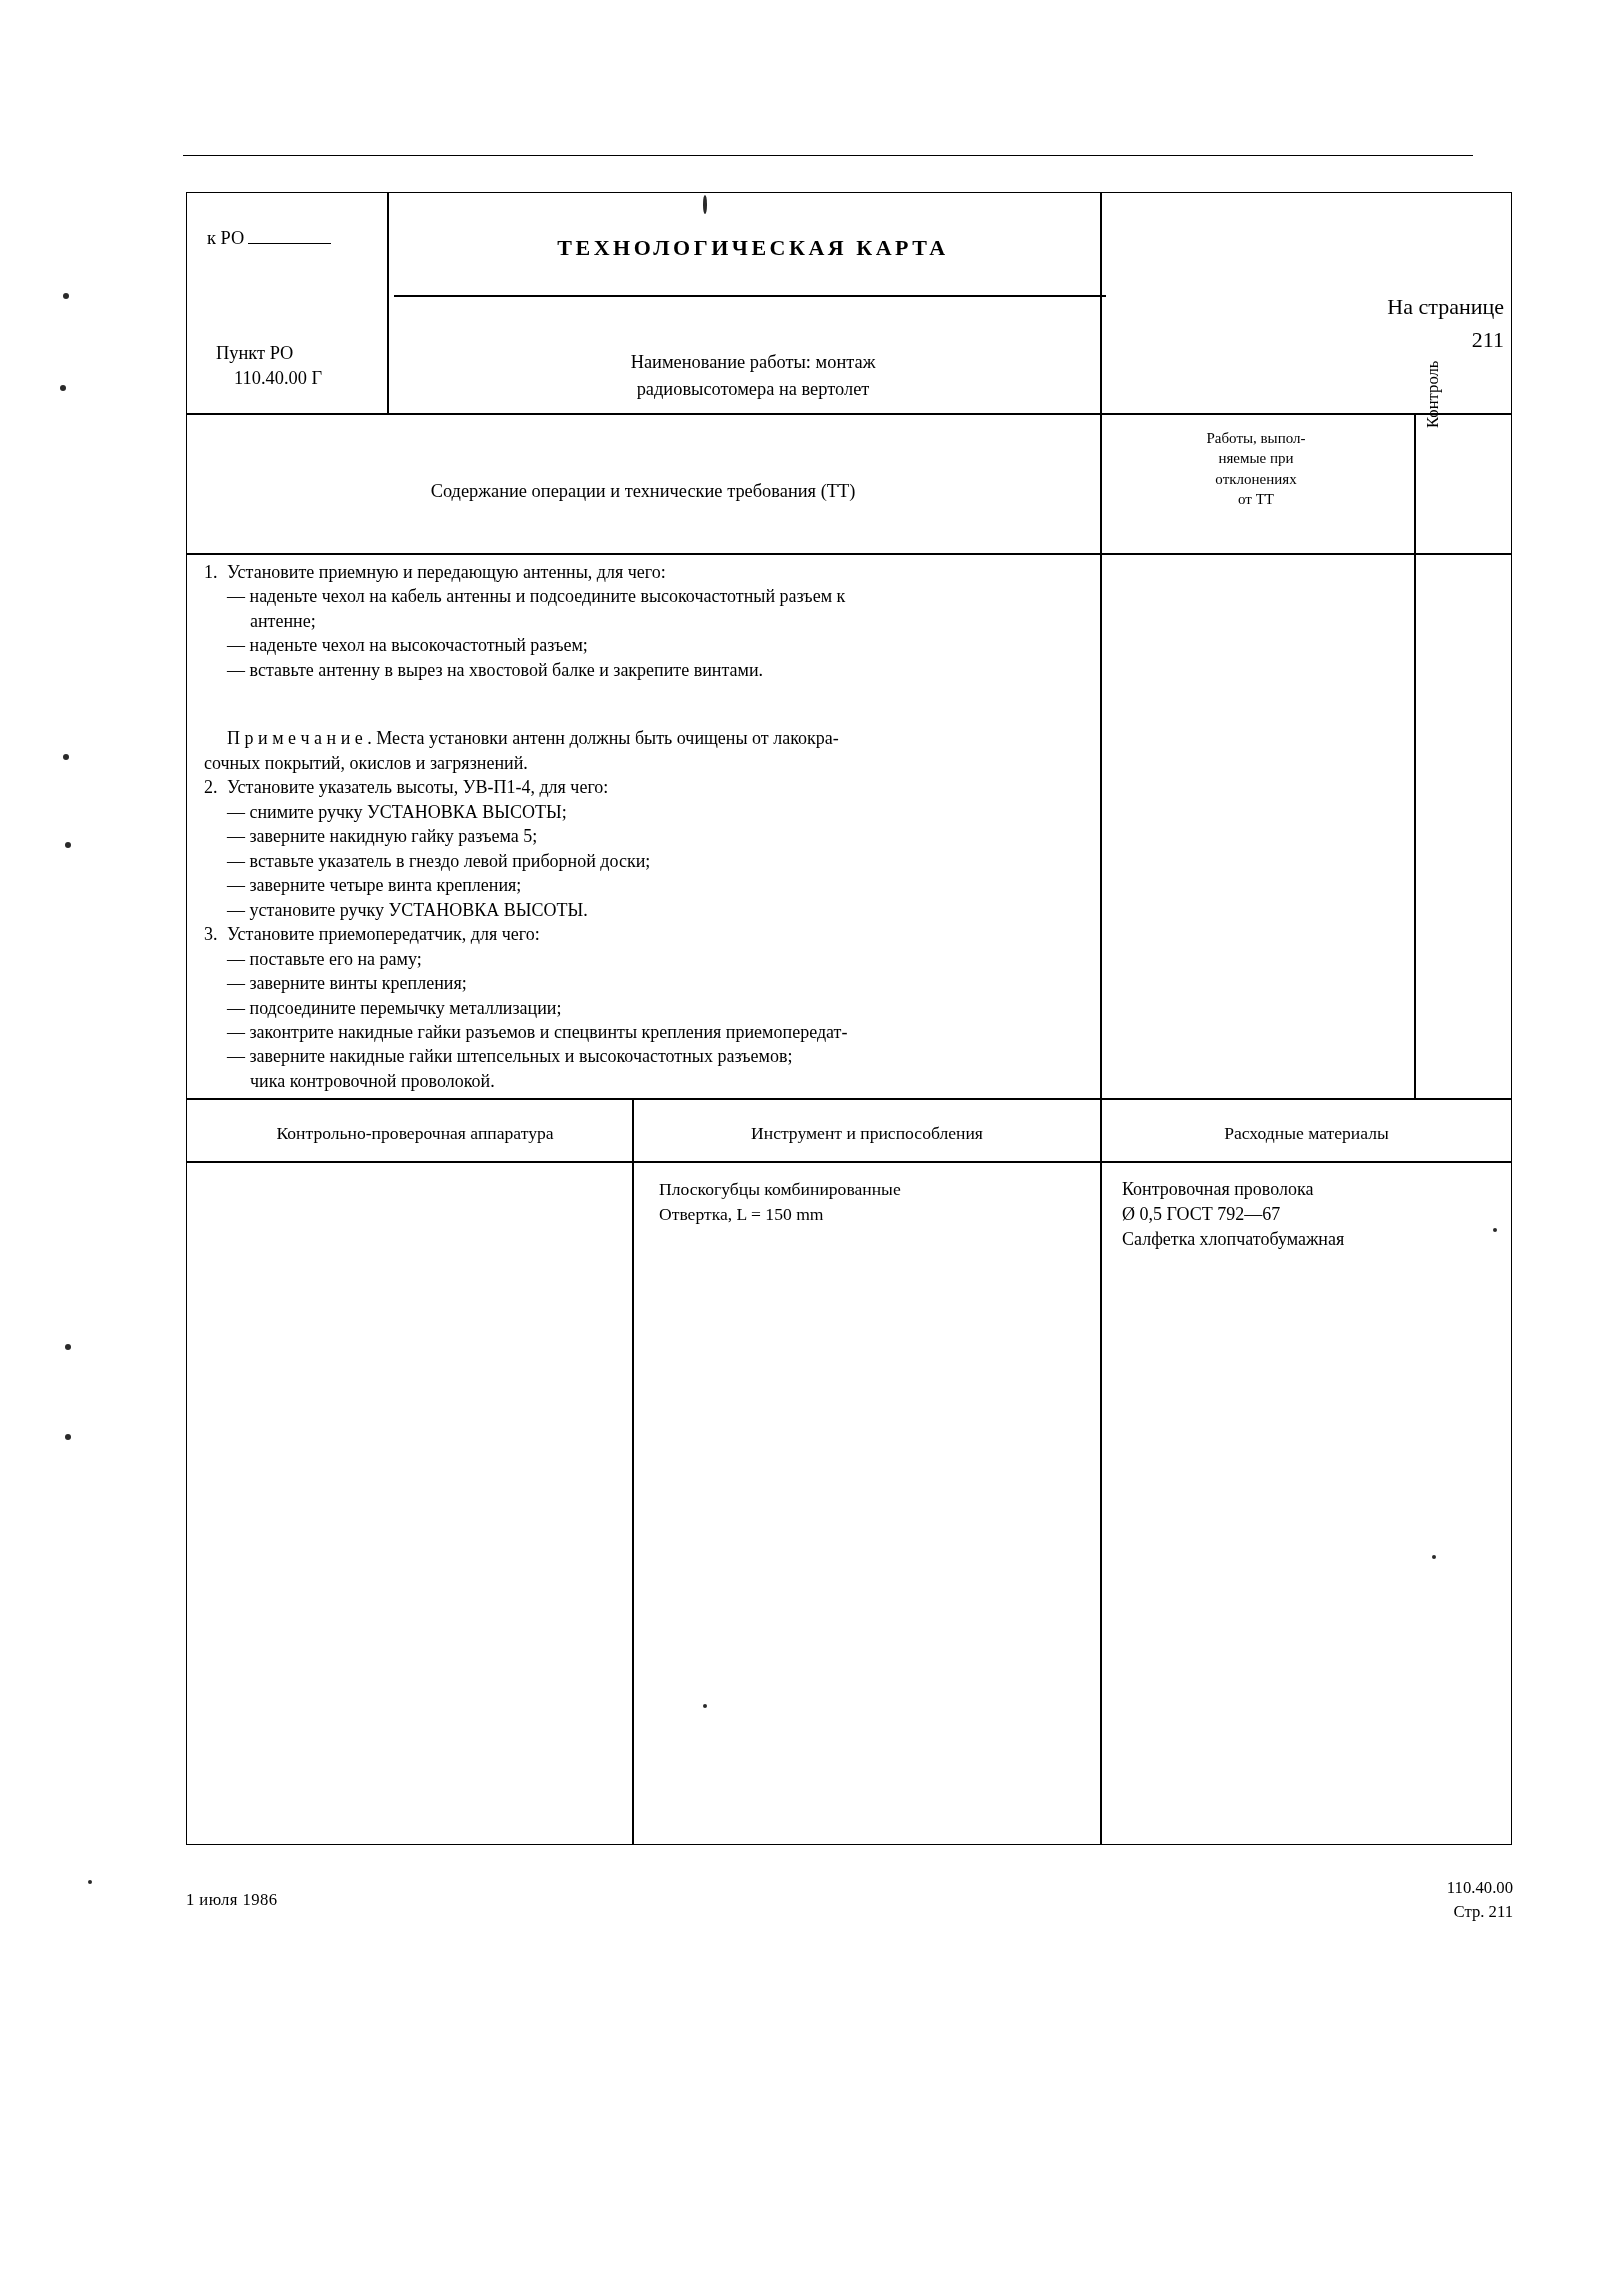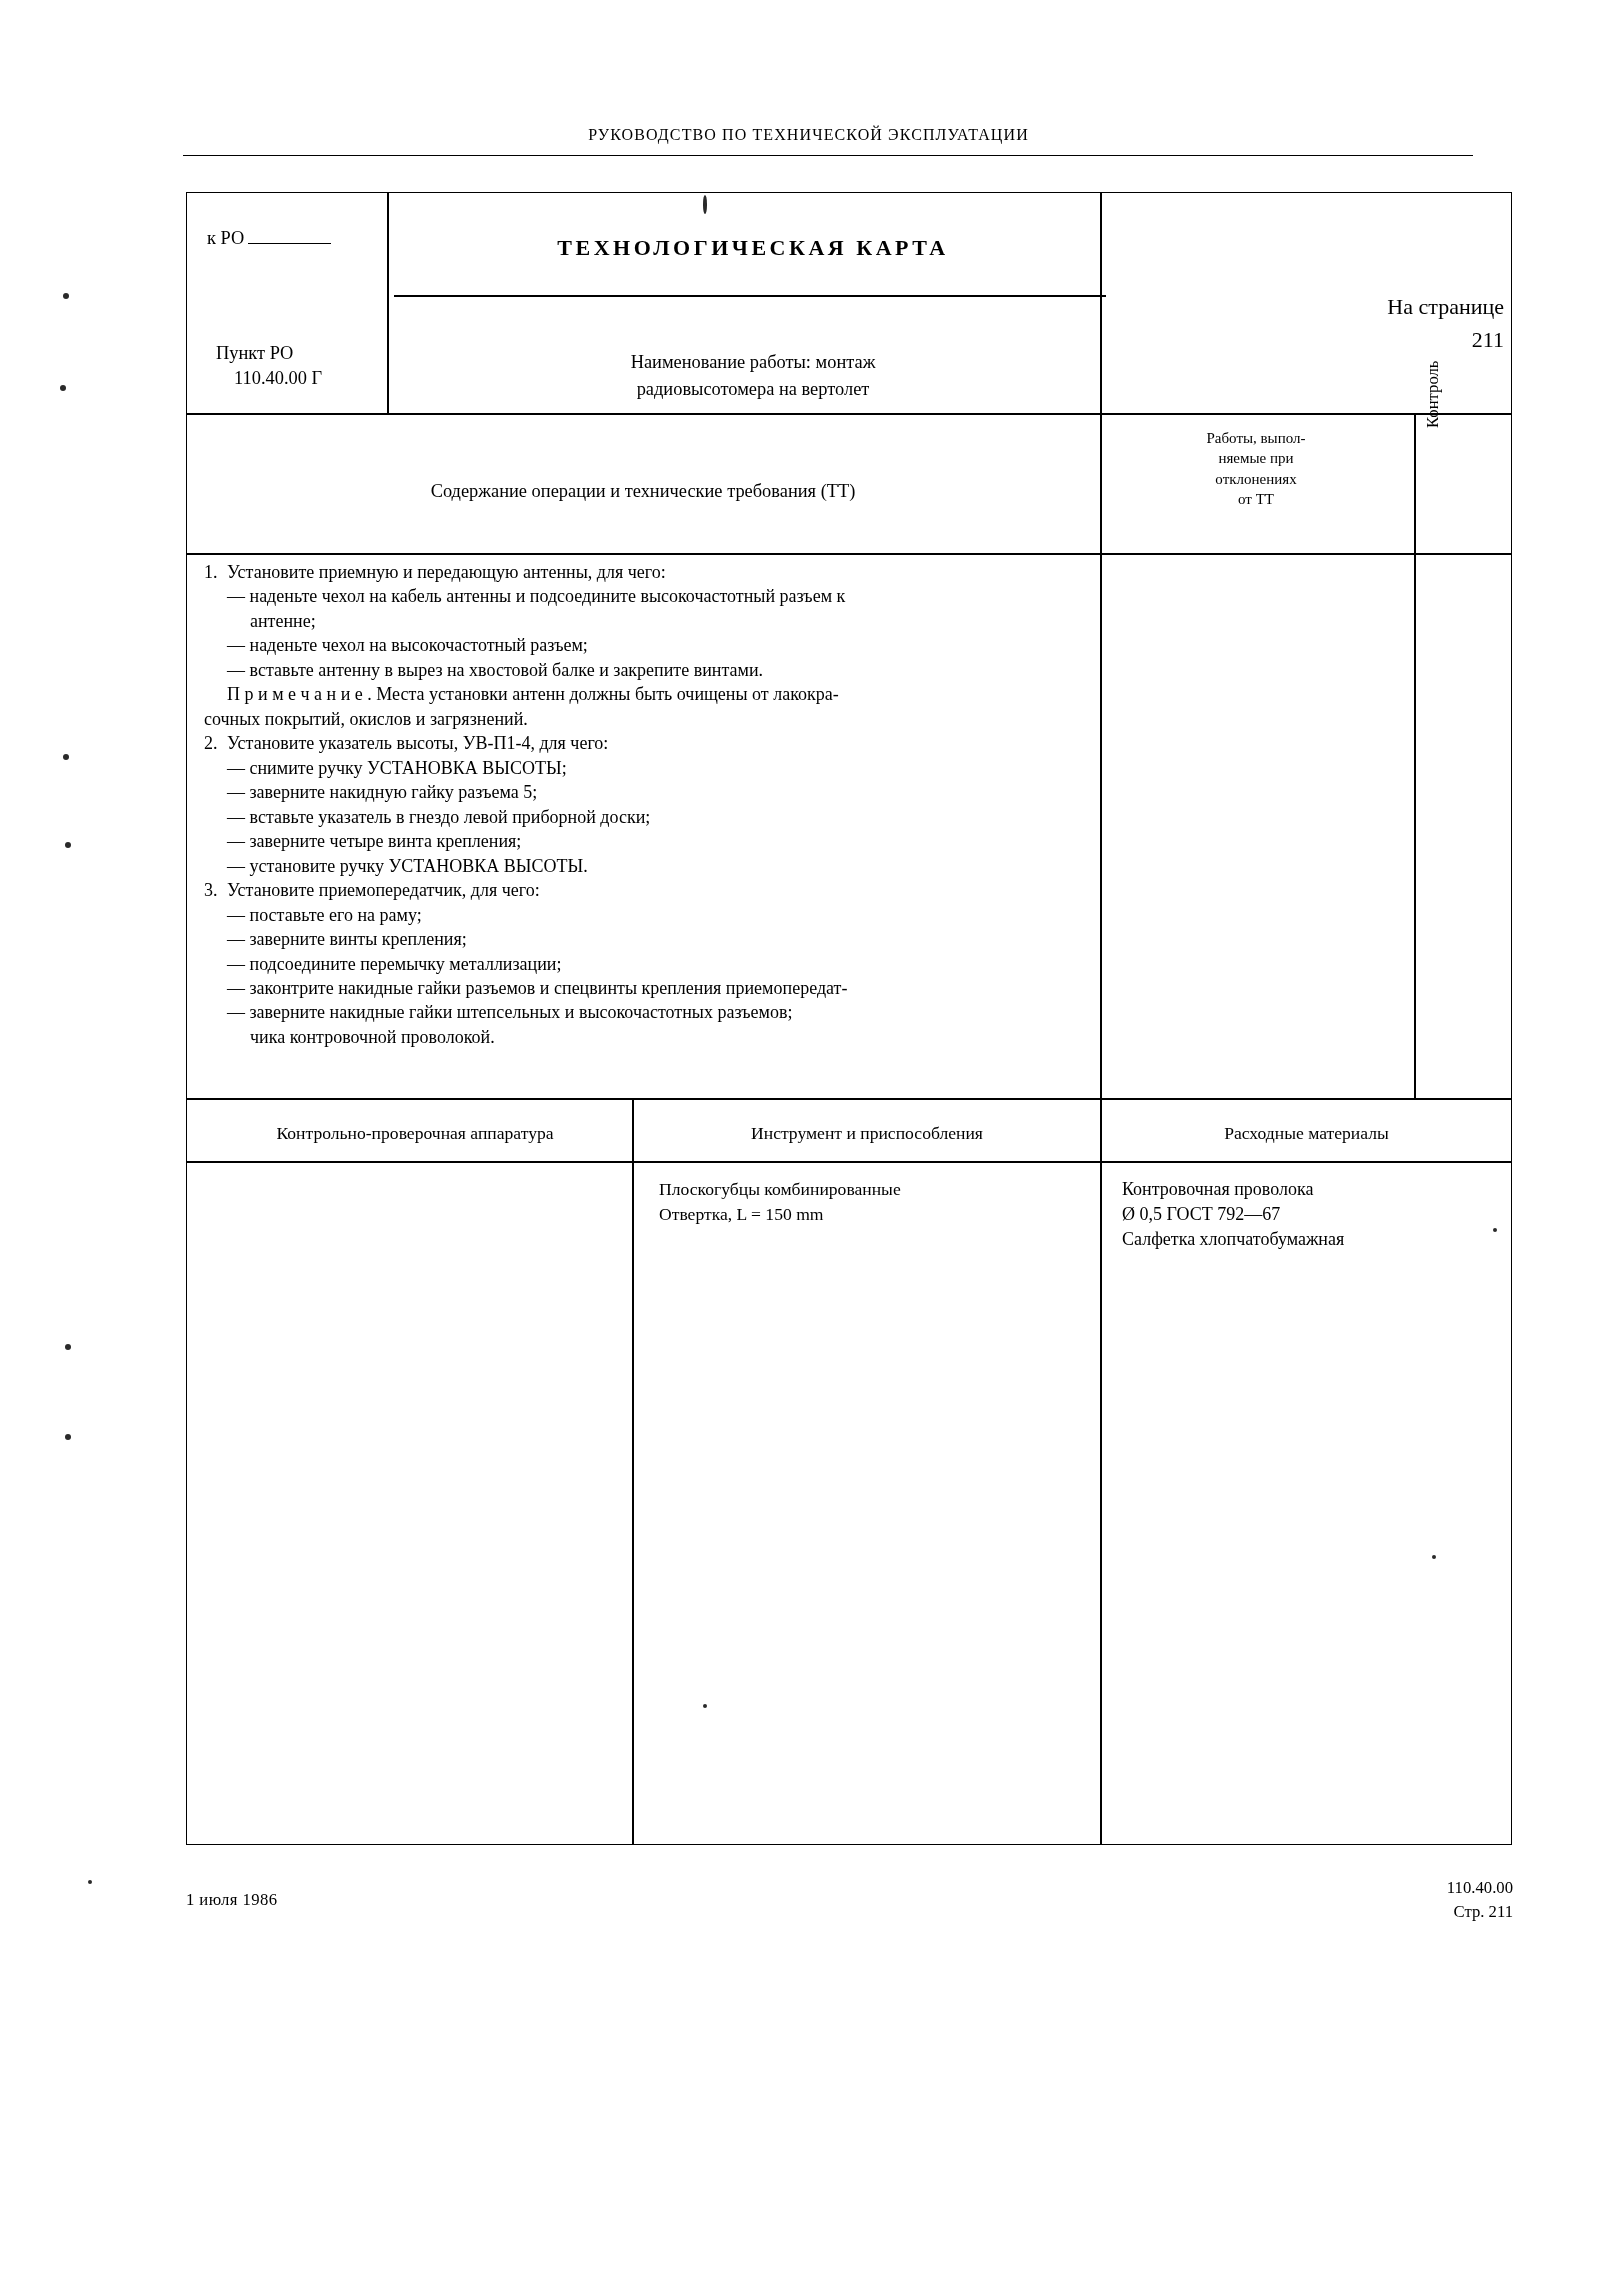--- a/index.html
+++ b/index.html
@@ -183,20 +183,21 @@
   }
   .ops .dash {
     padding-left: 46px;
     text-indent: -23px;
   }
   .ops .cont {
     padding-left: 46px;
   }
   .ops .note {
     padding-left: 23px;
+    margin-top: 44px;
   }
   .ops .noteline2 {
     padding-left: 0px;
   }
 
   
   .bot-h1 {
     position: absolute;
     left: 204px;
     top: 1123px;
@@ -261,21 +262,20 @@
     position: absolute;
     background: #2a2a2a;
     border-radius: 50%;
   }
 </style>
 </head>
 <body>
 
 <div class="page">
 
-  <div class="run-head">РУКОВОДСТВО ПО ТЕХНИЧЕСКОЙ ЭКСПЛУАТАЦИИ</div>
   <div class="head-rule"></div>
 
   <div class="frame"></div>
 
   <div class="v-line" style="left:387px; top:192px; height:221px;"></div>
 
   <div class="v-line" style="left:1100px; top:192px; height:221px;"></div>
 
   <div class="h-line" style="left:186px; top:413px; width:1326px;"></div>
 

